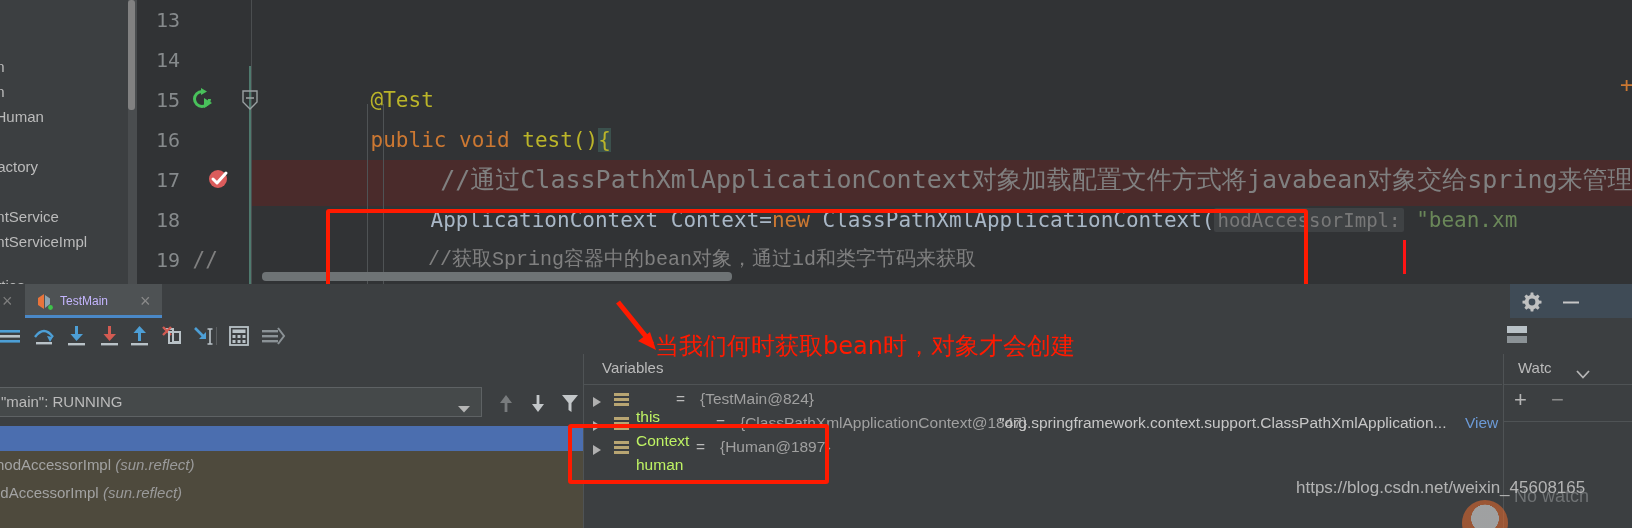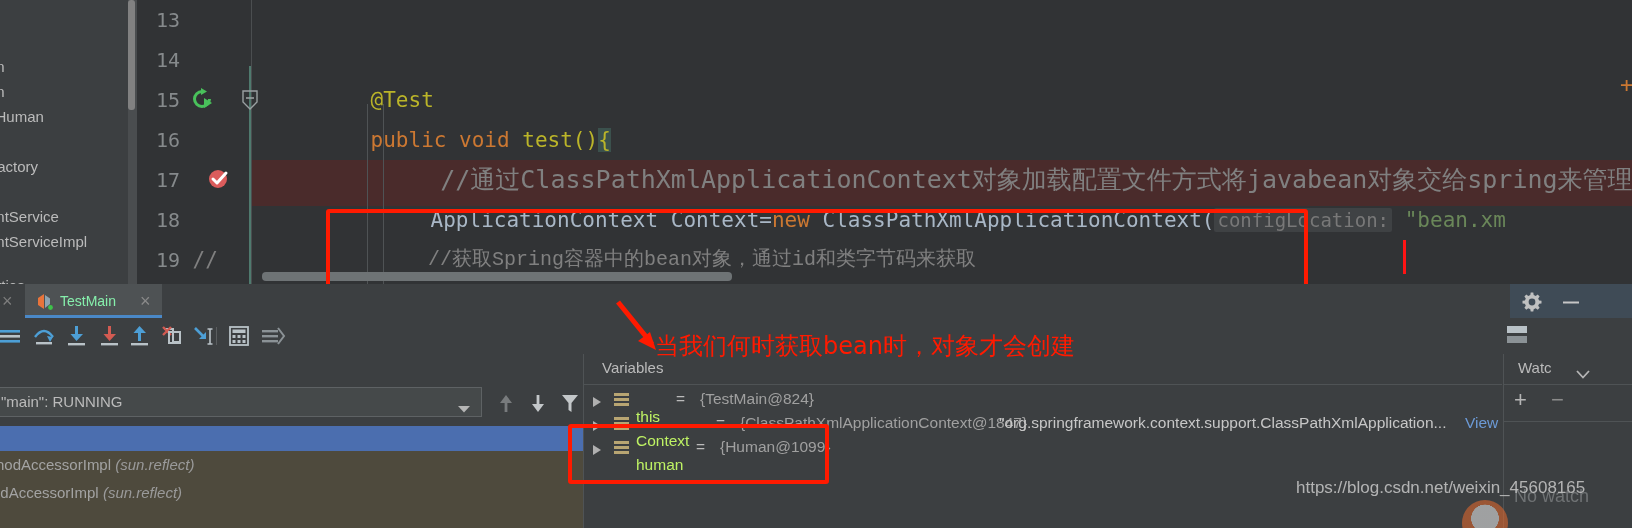--- a/index.html
+++ b/index.html
@@ -64,21 +64,21 @@
   #code-redbox{
     position:absolute;left:326px;top:209px;width:982px;height:82px;
     border:4px solid #ff1a00;border-radius:3px;box-sizing:border-box;pointer-events:none;
   }
 
   
   #tabbar{left:0;top:284px;width:1632px;height:34px;background:#3c3f41;}
   #tabbar-inner{position:absolute;left:0;top:0;width:1510px;height:34px;background:#3c3f41;}
   #tab-active{position:absolute;left:25px;top:0;width:137px;height:34px;background:#4e5254;}
   #tab-active-underline{position:absolute;left:25px;top:31px;width:137px;height:3px;background:#4a88c7;}
-  .tab-label{position:absolute;color:#86efac;font-size:14px;line-height:34px;}
+  .tab-label{position:absolute;color:#c4b5fd;font-size:12px;line-height:34px;}
   .tab-close{position:absolute;color:#8a8a8a;font-size:18px;line-height:34px;}
   #tab-icon{position:absolute;left:36px;top:9px;width:17px;height:17px;}
   #tabbar-right{position:absolute;left:1510px;top:0;width:122px;height:34px;background:#3f4b56;}
   #gear-icon-wrap{position:absolute;left:1521px;top:7px;width:22px;height:22px;}
   #min-icon-wrap{position:absolute;left:1560px;top:7px;width:22px;height:22px;}
   #tabbar-top-strip{position:absolute;left:0;top:284px;width:1632px;height:2px;background:#2b2b2b;}
 
   
   #dbgtoolbar{left:0;top:318px;width:1632px;height:36px;background:#3c3f41;}
   .tb-icon{position:absolute;top:6px;width:24px;height:24px;}
@@ -213,21 +213,21 @@
 
   <div class="code-line" style="top:80px;left:183px;">
     <span class="kw">public void </span><span class="yellowish">test()</span><span class="brace-hl">{</span>
   </div>
 
   <div class="code-line" style="top:120px;left:243px;font-size:25px;">
     <span class="cmt">//通过ClassPathXmlApplicationContext对象加载配置文件方式将javabean对象交给spring来管理</span>
   </div>
 
   <div class="code-line" style="top:160px;left:243px;">
-    <span class="plain">ApplicationContext</span><span class="plain"> Context=</span><span class="kw">new</span><span class="plain"> ClassPathXmlApplicationContext(</span><span class="hint">configLocation:</span><span class="str"> "bean.xm</span>
+    <span class="plain">ApplicationContext</span><span class="plain"> Context=</span><span class="kw">new</span><span class="plain"> ClassPathXmlApplicationContext(</span><span class="hint">hodAccessorImpl:</span><span class="str"> "bean.xm</span>
   </div>
 
   <div class="code-line" style="top:200px;left:5px;">
     <span class="cmt">//</span>
   </div>
   <div class="code-line" style="top:200px;left:243px;font-size:20px;font-family:Liberation Mono, monospace;">
     <span class="cmt">//获取Spring容器中的bean对象，通过id和类字节码来获取</span>
   </div>
 
   <div class="code-line" style="top:240px;left:243px;">
@@ -453,21 +453,21 @@
       </span>
       <span class="var-chip">
         <svg width="15" height="15" viewBox="0 0 15 15">
           <rect x="0" y="1" width="15" height="3" fill="#b8a572"></rect>
           <rect x="0" y="6" width="15" height="3" fill="#b8a572"></rect>
           <rect x="0" y="11" width="15" height="3" fill="#b8a572"></rect>
         </svg>
       </span>
       <span class="var-name">human</span>
       <span class="var-eq abs" style="left:112px;top:2px;"> = </span>
-      <span class="var-val abs" style="left:136px;top:2px;">{Human@1099}</span>
+      <span class="var-val abs" style="left:136px;top:2px;">{Human@1897}</span>
     </div>
   </div>
 
   <div id="watch-panel">
     <div id="watch-divider"></div>
     <div id="watch-tab-label">Watc</div>
     <div id="watch-chevron">
       <svg width="14" height="9" viewBox="0 0 14 9">
           <path d="M1 1 L7 7.5 L13 1" stroke="#b5b5b5" stroke-width="1.8" fill="none"></path>
         </svg>

